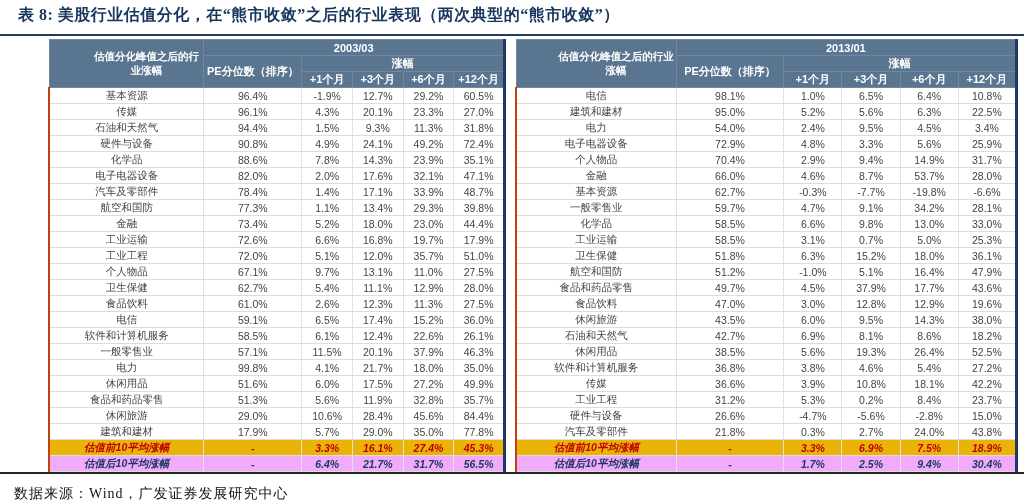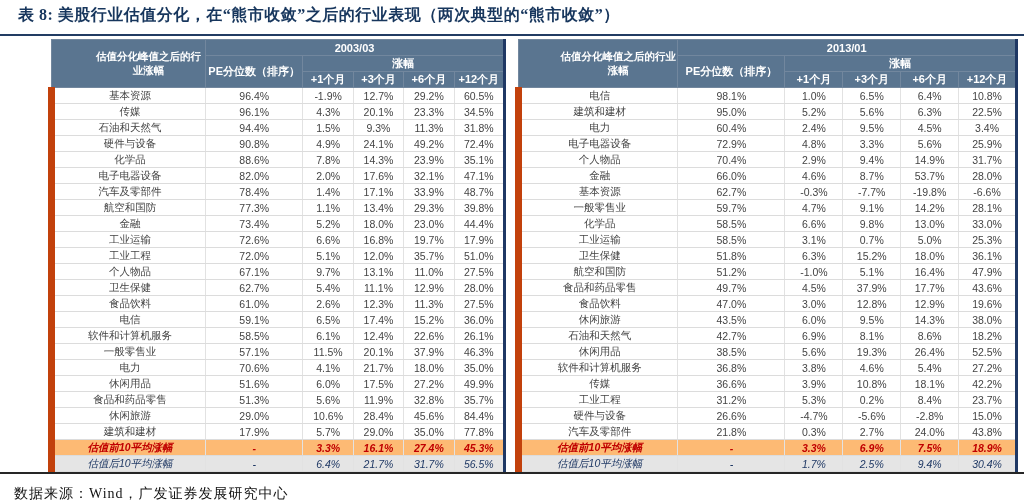--- a/index.html
+++ b/index.html
@@ -26,27 +26,27 @@
     font-size: 11px; height: 16px; text-align: center; vertical-align: middle;
     border: 1px solid #72879e; padding: 0;
   }
   thead th.industry-hd { font-size: 10.5px; padding-left: 40px; }
   tbody td, tfoot td {
     height: 16px; font-size: 10.5px; color: #444444; text-align: center;
     vertical-align: middle; padding: 0;
     border-bottom: 1px solid #dcdcdc; border-left: 1px solid #e2e2e2;
     white-space: nowrap;
   }
-  tbody td:first-child, tfoot td:first-child { border-left: 7px solid #c2410c; }
+  tbody td:first-child, tfoot td:first-child { border-left: 2px solid #c2410c; }
 
   tfoot tr.sum-top td {
-    background: #fdba74; color: #c00000; font-weight: bold; font-style: italic;
+    background: #eab308; color: #c00000; font-weight: bold; font-style: italic;
   }
   tfoot tr.sum-bottom td {
-    background: #e5e5e5; color: #1f3864; font-weight: normal; font-style: italic;
+    background: #f0abfc; color: #1f3864; font-weight: bold; font-style: italic;
   }
 
   .bottom-rule { width: 1024px; height: 2px; background: #262626; margin-top: 0px; }
 
   .footer-line {
     margin: 11px 0 8px 14px;
     font-family: "Liberation Serif", serif;
     font-size: 14px; color: #111111; letter-spacing: 1px;
   }
 </style>
@@ -91,21 +91,21 @@
           <td>12.7%</td>
           <td>29.2%</td>
           <td>60.5%</td>
         </tr>
         <tr>
           <td>传媒</td>
           <td>96.1%</td>
           <td>4.3%</td>
           <td>20.1%</td>
           <td>23.3%</td>
-          <td>34.5%</td>
+          <td>27.0%</td>
         </tr>
         <tr>
           <td>石油和天然气</td>
           <td>94.4%</td>
           <td>1.5%</td>
           <td>9.3%</td>
           <td>11.3%</td>
           <td>31.8%</td>
         </tr>
         <tr>
@@ -215,21 +215,21 @@
         <tr>
           <td>一般零售业</td>
           <td>57.1%</td>
           <td>11.5%</td>
           <td>20.1%</td>
           <td>37.9%</td>
           <td>46.3%</td>
         </tr>
         <tr>
           <td>电力</td>
-          <td>70.6%</td>
+          <td>99.8%</td>
           <td>4.1%</td>
           <td>21.7%</td>
           <td>18.0%</td>
           <td>35.0%</td>
         </tr>
         <tr>
           <td>休闲用品</td>
           <td>51.6%</td>
           <td>6.0%</td>
           <td>17.5%</td>
@@ -318,21 +318,21 @@
         <tr>
           <td>建筑和建材</td>
           <td>95.0%</td>
           <td>5.2%</td>
           <td>5.6%</td>
           <td>6.3%</td>
           <td>22.5%</td>
         </tr>
         <tr>
           <td>电力</td>
-          <td>60.4%</td>
+          <td>54.0%</td>
           <td>2.4%</td>
           <td>9.5%</td>
           <td>4.5%</td>
           <td>3.4%</td>
         </tr>
         <tr>
           <td>电子电器设备</td>
           <td>72.9%</td>
           <td>4.8%</td>
           <td>3.3%</td>
@@ -361,21 +361,21 @@
           <td>-0.3%</td>
           <td>-7.7%</td>
           <td>-19.8%</td>
           <td>-6.6%</td>
         </tr>
         <tr>
           <td>一般零售业</td>
           <td>59.7%</td>
           <td>4.7%</td>
           <td>9.1%</td>
-          <td>14.2%</td>
+          <td>34.2%</td>
           <td>28.1%</td>
         </tr>
         <tr>
           <td>化学品</td>
           <td>58.5%</td>
           <td>6.6%</td>
           <td>9.8%</td>
           <td>13.0%</td>
           <td>33.0%</td>
         </tr>

